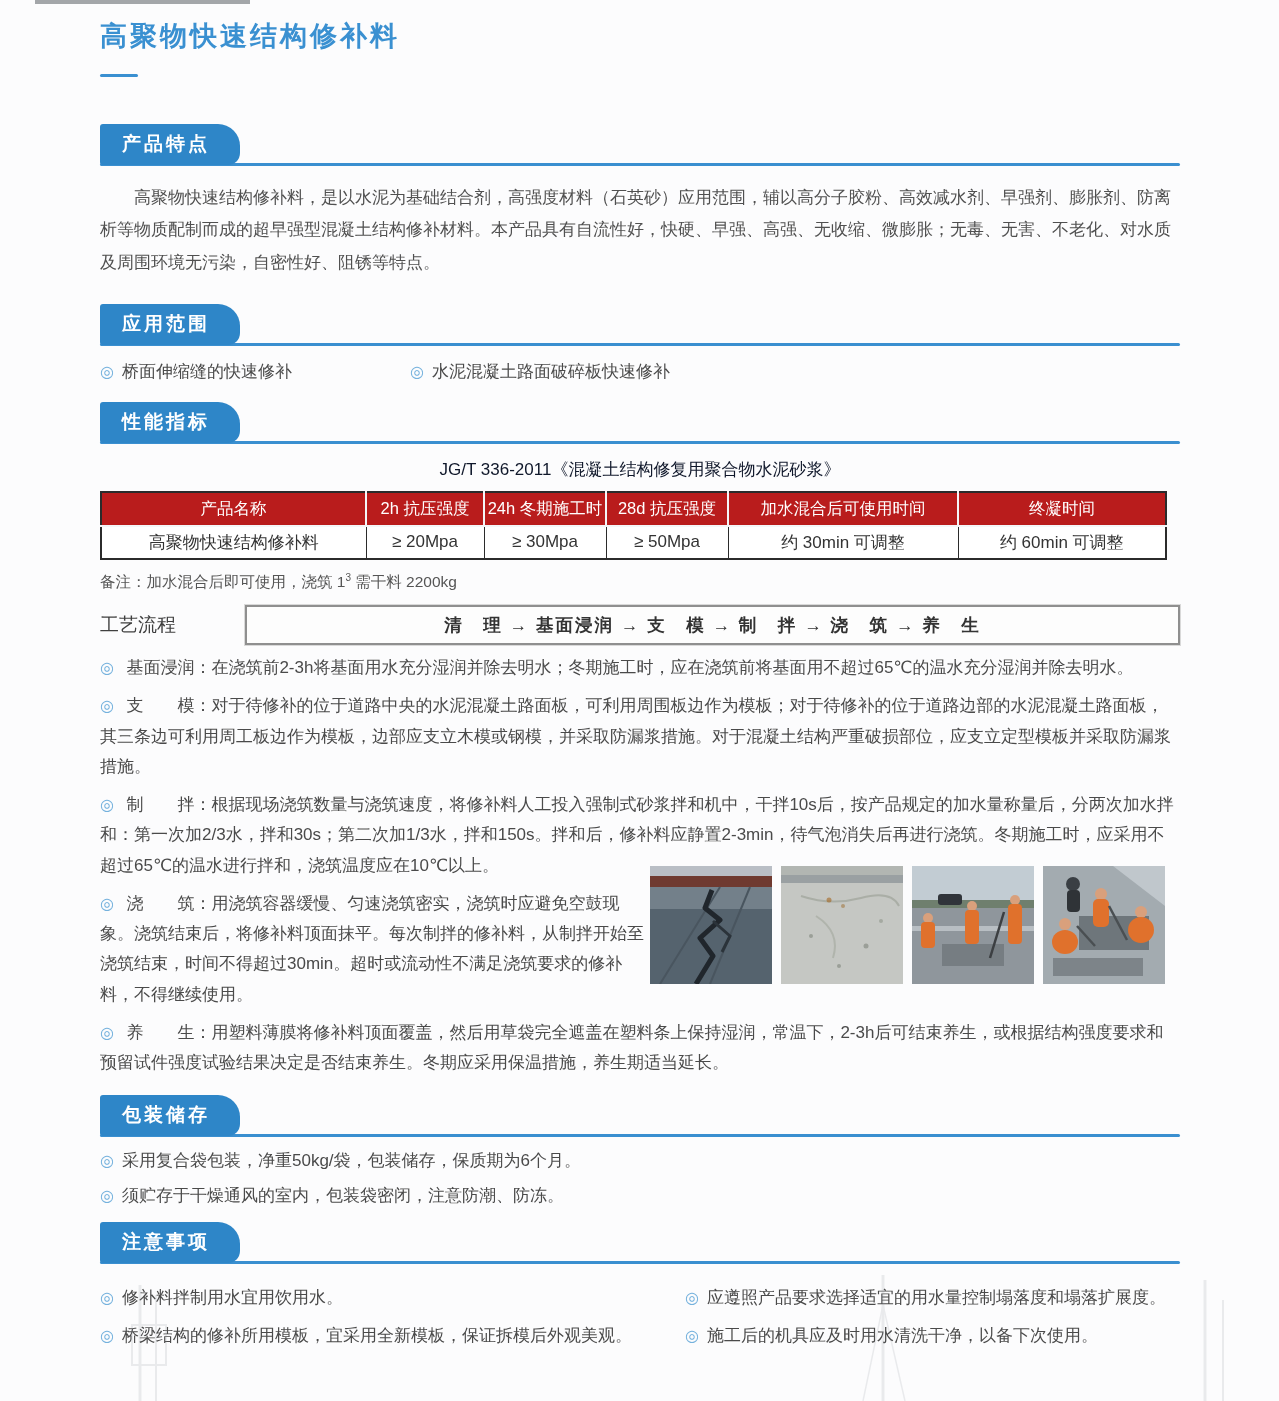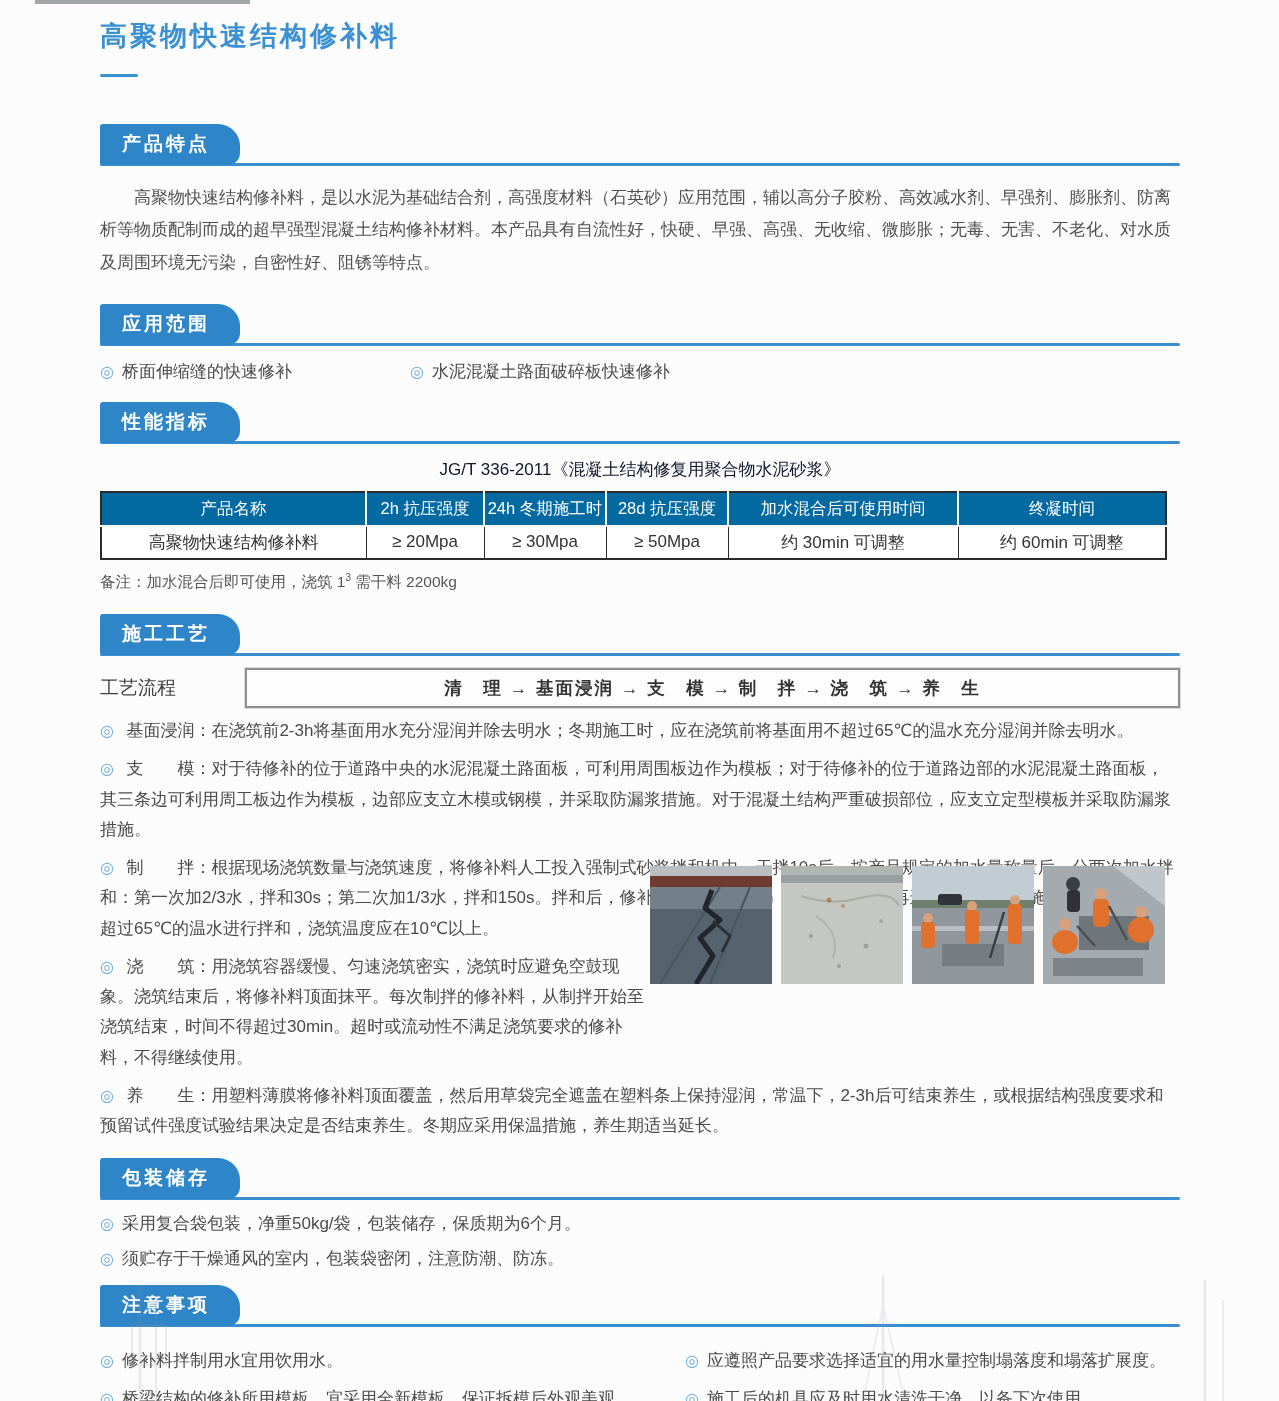--- a/index.html
+++ b/index.html
@@ -24,21 +24,21 @@
 
   .bullet{color:#74b1dd;margin-right:8px;font-size:16px;}
   .app-row{display:flex;margin-top:14px;font-size:17px;color:#4a4a4a;}
   .app-row .app-item{display:flex;align-items:baseline;}
   .app-row .app-item.first{width:310px;}
 
   .standard{text-align:center;font-size:17px;color:#0f172a;margin-top:14px;}
 
   table.perf{width:1065px;border-collapse:collapse;table-layout:fixed;margin-top:10px;
              border:2px solid #2b2b2b;}
-  table.perf th{background:#0369a1;color:#fff;font-weight:normal;font-size:16.5px;
+  table.perf th{background:#b91c1c;color:#fff;font-weight:normal;font-size:16.5px;
                 padding:5px 2px;border-left:2px solid #f4f6f8;border-bottom:2.5px solid #f4f6f8;}
   table.perf th:first-child{border-left:none;}
   table.perf td{background:#fff;color:#333;font-size:17px;text-align:center;padding:4px 2px;
                 border-left:1.5px solid #2b2b2b;}
   table.perf td:first-child{border-left:none;}
 
   .note{margin-top:12px;font-size:15.5px;color:#555;}
   .note sup{font-size:10px;}
 
   .flow-row{display:flex;align-items:center;margin-top:12px;}
@@ -126,24 +126,20 @@
           <td>≥ 20Mpa</td>
           <td>≥ 30Mpa</td>
           <td>≥ 50Mpa</td>
           <td>约 30min 可调整</td>
           <td>约 60min 可调整</td>
         </tr>
       </tbody>
     </table>
     <div class="note"><span>备注：加水混合后即可使用，浇筑 1</span><sup>3</sup><span> 需干料 2200kg</span></div>
 
-    <div class="sec-header mt-d">
-      <div class="sec-rule"></div>
-      <div class="sec-tab">施工工艺</div>
-    </div>
     <div class="flow-row">
       <div class="flow-label">工艺流程</div>
       <div class="flow-box">清　理 → 基面浸润 → 支　模 → 制　拌 → 浇　筑 → 养　生</div>
     </div>
 
     <p class="step"><span class="bullet">◎ </span><span class="step-label">基面浸润：</span><span>在浇筑前2-3h将基面用水充分湿润并除去明水；冬期施工时，应在浇筑前将基面用不超过65℃的温水充分湿润并除去明水。</span></p>
     <p class="step"><span class="bullet">◎ </span><span class="step-label">支　　模：</span><span>对于待修补的位于道路中央的水泥混凝土路面板，可利用周围板边作为模板；对于待修补的位于道路边部的水泥混凝土路面板，其三条边可利用周工板边作为模板，边部应支立木模或钢模，并采取防漏浆措施。对于混凝土结构严重破损部位，应支立定型模板并采取防漏浆措施。</span></p>
     <p class="step"><span class="bullet">◎ </span><span class="step-label">制　　拌：</span><span>根据现场浇筑数量与浇筑速度，将修补料人工投入强制式砂浆拌和机中，干拌10s后，按产品规定的加水量称量后，分两次加水拌和：第一次加2/3水，拌和30s；第二次加1/3水，拌和150s。拌和后，修补料应静置2-3min，待气泡消失后再进行浇筑。冬期施工时，应采用不超过65℃的温水进行拌和，浇筑温度应在10℃以上。</span></p>
     <p class="step step-narrow"><span class="bullet">◎ </span><span class="step-label">浇　　筑：</span><span>用浇筑容器缓慢、匀速浇筑密实，浇筑时应避免空鼓现象。浇筑结束后，将修补料顶面抹平。每次制拌的修补料，从制拌开始至浇筑结束，时间不得超过30min。超时或流动性不满足浇筑要求的修补料，不得继续使用。</span></p>
     <p class="step"><span class="bullet">◎ </span><span class="step-label">养　　生：</span><span>用塑料薄膜将修补料顶面覆盖，然后用草袋完全遮盖在塑料条上保持湿润，常温下，2-3h后可结束养生，或根据结构强度要求和预留试件强度试验结果决定是否结束养生。冬期应采用保温措施，养生期适当延长。</span></p>

